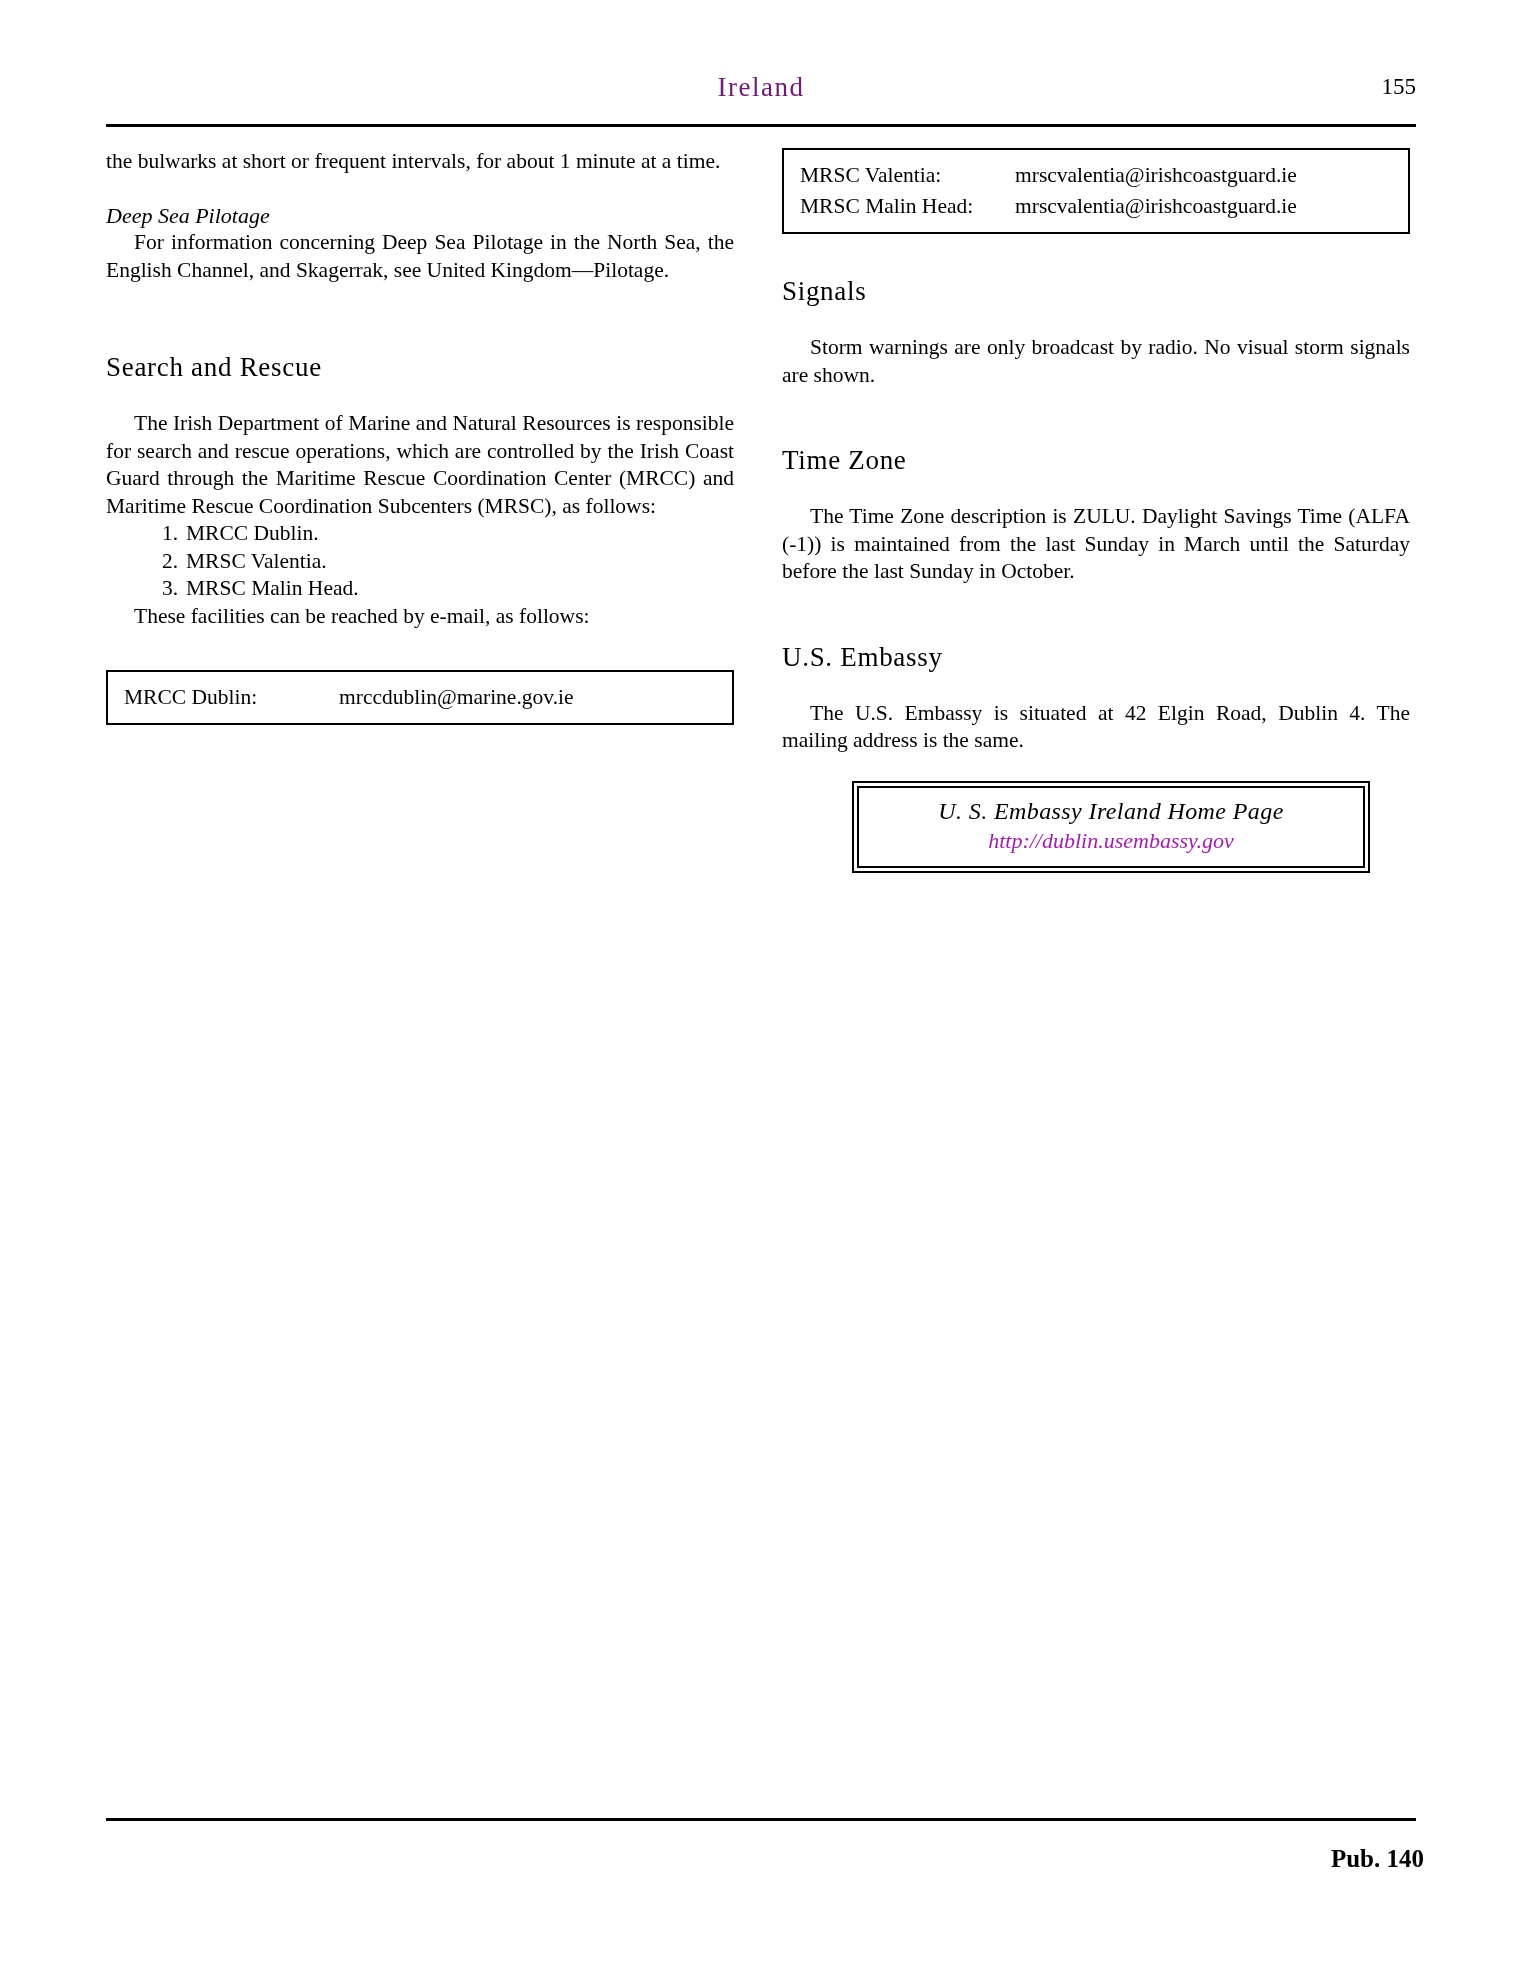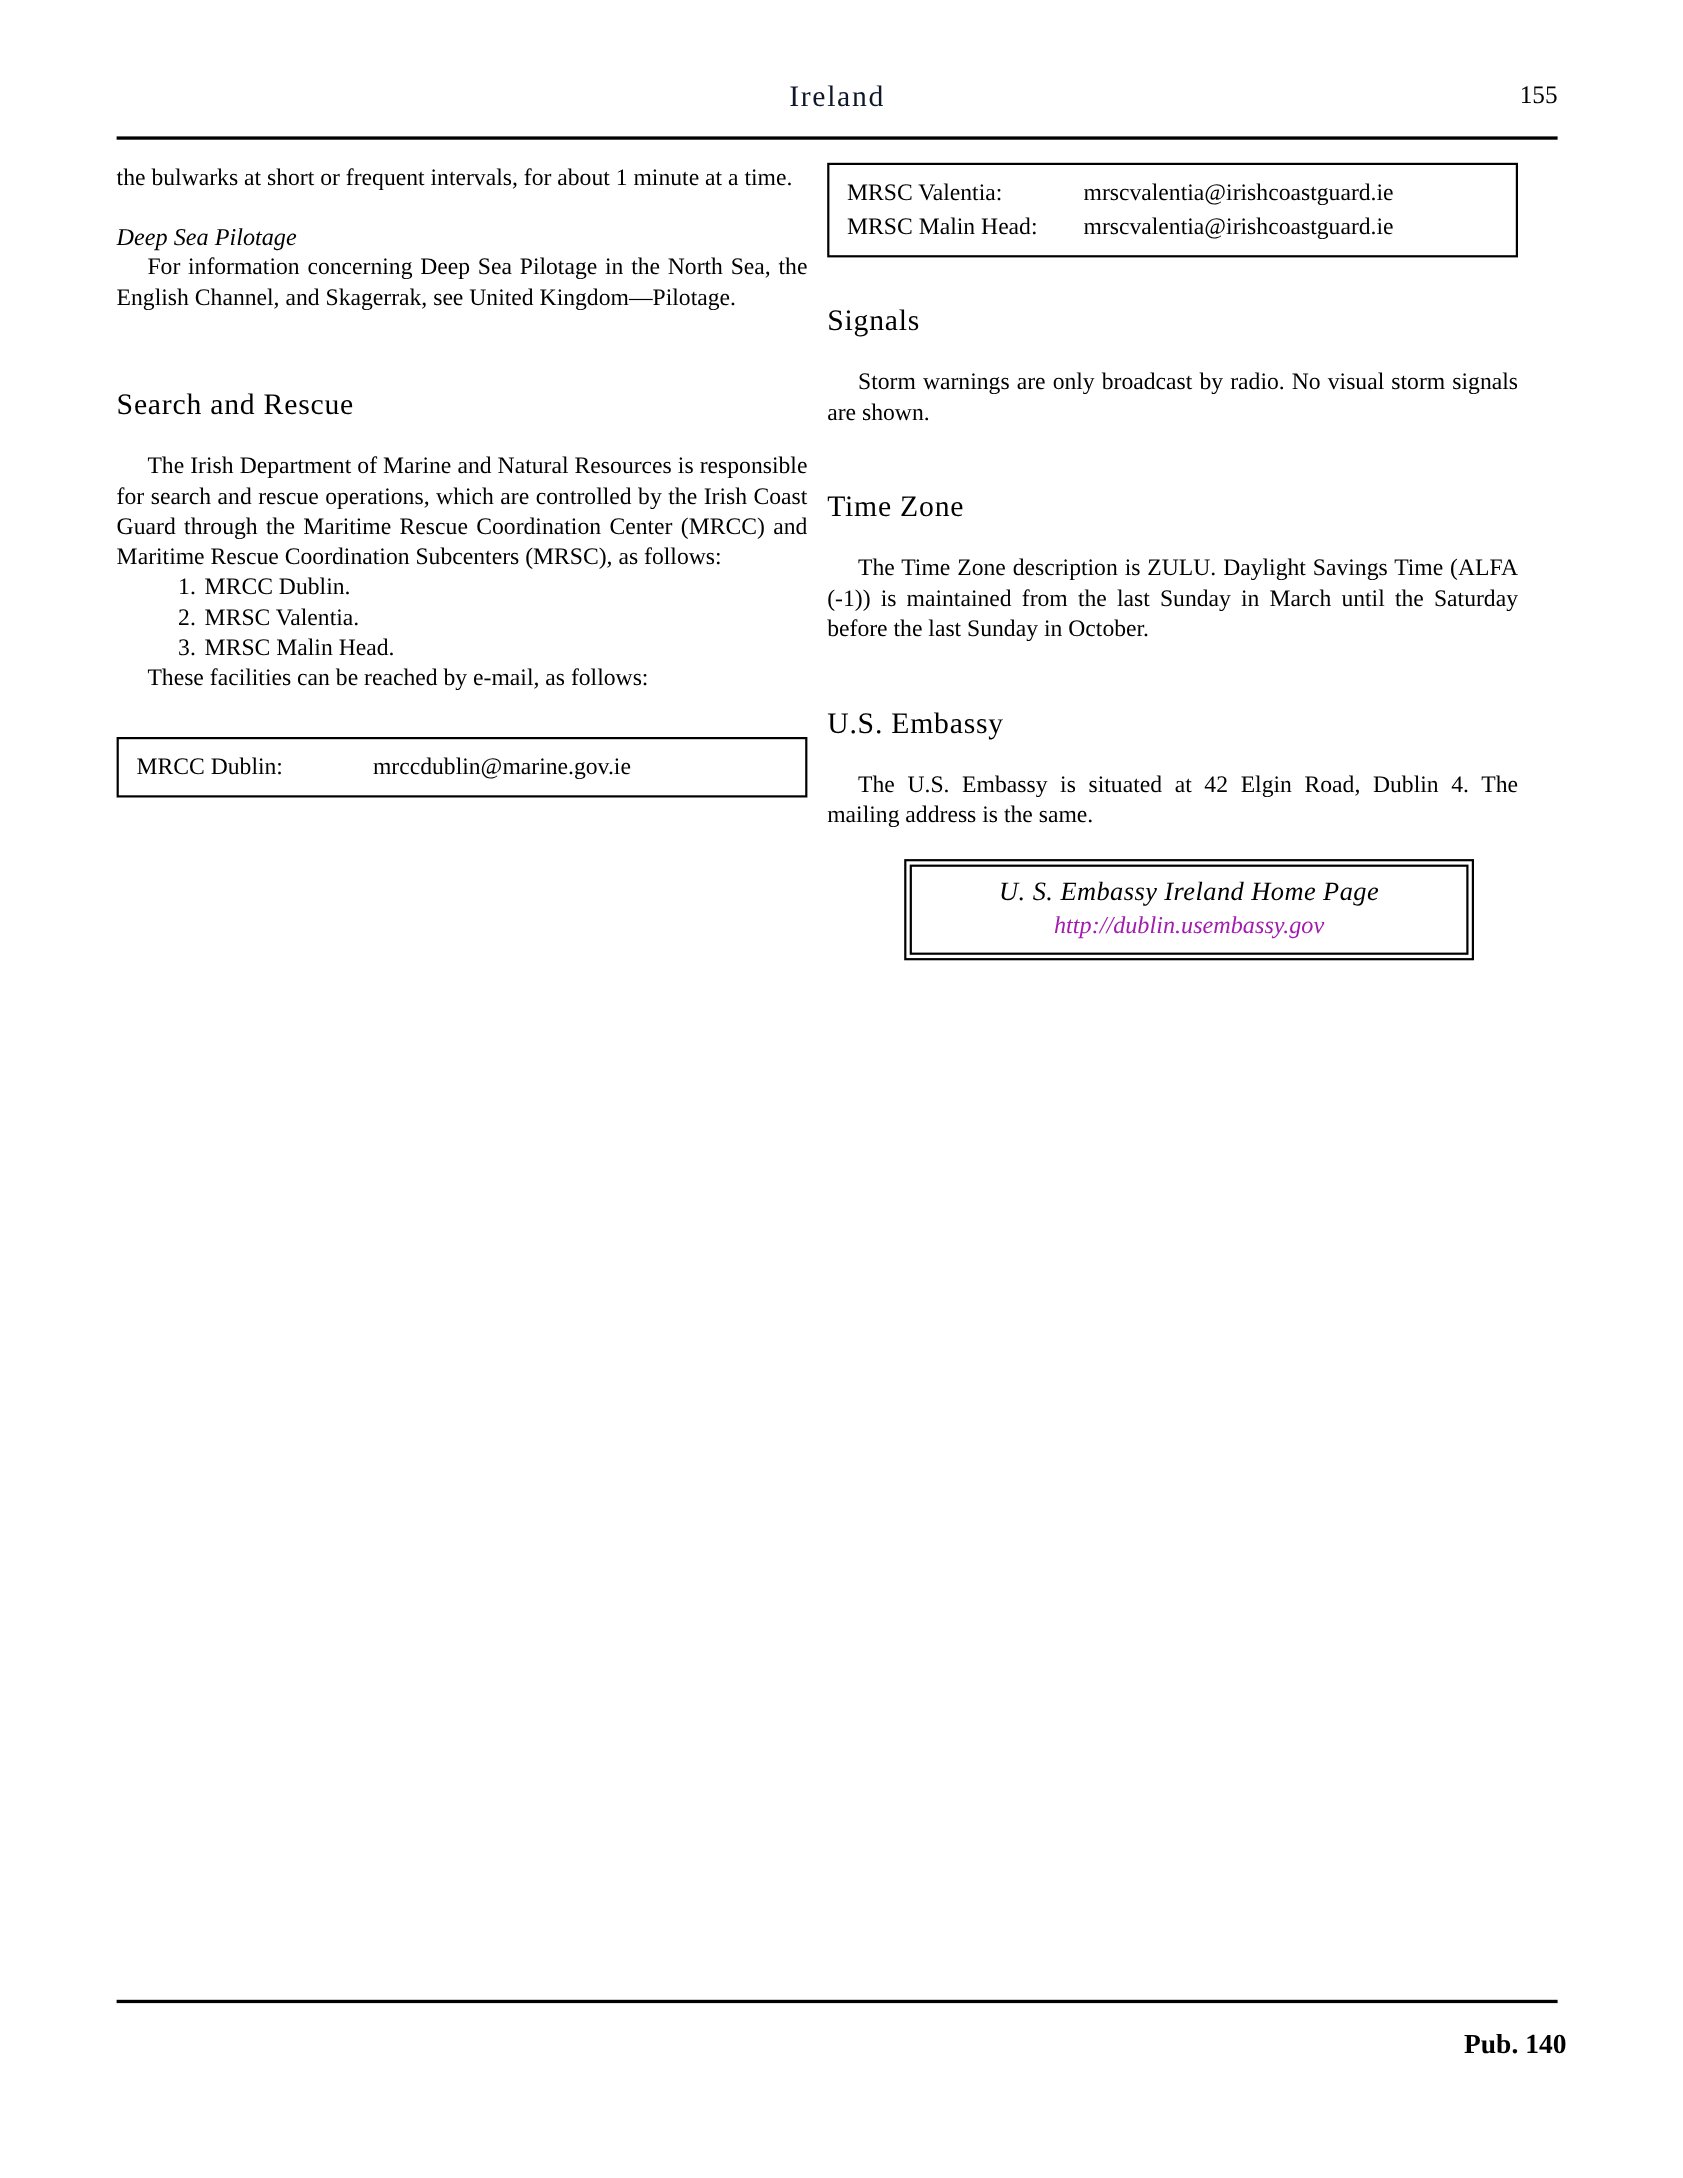--- a/index.html
+++ b/index.html
@@ -32,21 +32,21 @@
   }
   .header-title {
     position: absolute;
     left: 0;
     top: 0;
     width: 1310px;
     text-align: center;
     font-family: "Liberation Serif", serif;
     font-size: 27px;
     letter-spacing: 1.5px;
-    color: #0f172a;
+    color: #701a75;
   }
   .header-page {
     position: absolute;
     right: 0;
     top: 2px;
     font-size: 23px;
   }
   .header-rule {
     position: absolute;
     left: 106px;
@@ -74,21 +74,21 @@
     font-family: "Liberation Serif", serif;
   }
 
   
   .col {
     position: absolute;
     width: 628px;
     top: 148px;
   }
   .col-left { left: 106px; }
-  .col-right { left: 752px; }
+  .col-right { left: 782px; }
 
   p {
     margin: 0;
     font-size: 21.5px;
     line-height: 27.5px;
     text-align: justify;
   }
   p.indent { text-indent: 28px; }
   .spacer-s { height: 14px; }
   .spacer-m { height: 26px; }

